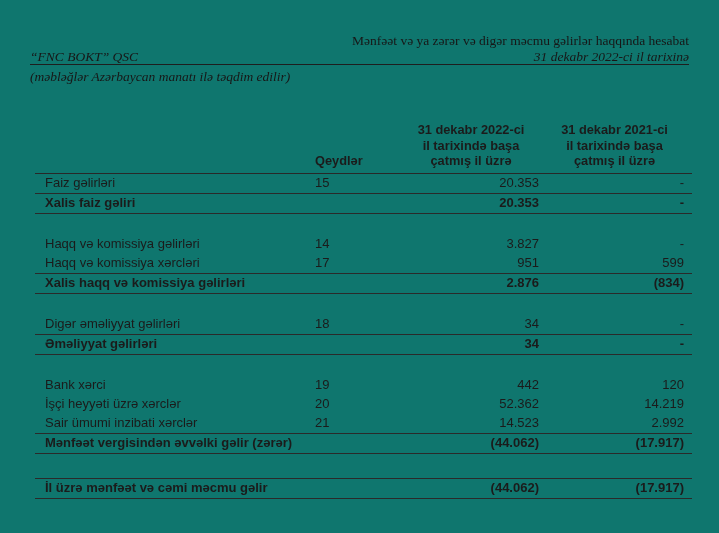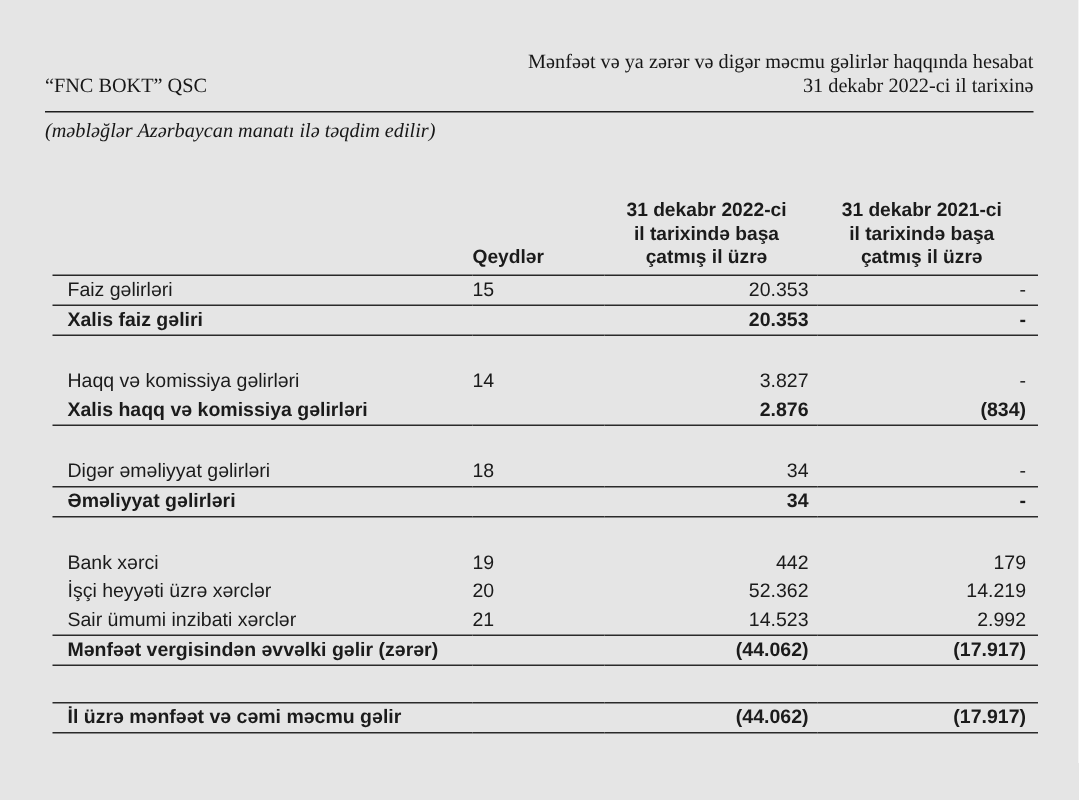--- a/index.html
+++ b/index.html
@@ -4,21 +4,21 @@
 <style>
   html, body {
     margin: 0;
     padding: 0;
     background: #ffffff;
   }
   .page {
     position: relative;
     width: 719px;
     height: 533px;
-    background: #e5e5e5;
+    background: #0f766e;
     box-sizing: border-box;
     overflow: hidden;
     color: #1c1c1c;
     font-family: "Liberation Sans", sans-serif;
   }
   
   .doc-header {
     padding: 33px 30px 0 30px;
     font-family: "Liberation Serif", serif;
     font-size: 13.5px;
@@ -26,23 +26,24 @@
   }
   .report-title {
     text-align: right;
     line-height: 15px;
   }
   .header-row {
     display: flex;
     justify-content: space-between;
     align-items: baseline;
     border-bottom: 1.7px solid #1e1e1e;
-    padding-bottom: 10px;
+    padding-bottom: 0;
     margin-top: 1px;
     line-height: 15px;
+    font-style: italic;
   }
   .currency-note {
     font-style: italic;
     margin-top: 4px;
     line-height: 15px;
   }
   
   .fin-table {
     margin: 38px 27px 0 35px;
     width: 657px;
@@ -134,20 +135,26 @@
     <td colspan="4"></td>
   </tr>
 
   <tr>
     <td class="c-label">Haqq və komissiya gəlirləri</td>
     <td class="c-note">14</td>
     <td class="c-num c-2022">3.827</td>
     <td class="c-num c-2021">-</td>
   </tr>
 
+  <tr class="bb">
+    <td class="c-label">Haqq və komissiya xərcləri</td>
+    <td class="c-note">17</td>
+    <td class="c-num c-2022">951</td>
+    <td class="c-num c-2021">599</td>
+  </tr>
 
   <tr class="bold bb">
     <td class="c-label">Xalis haqq və komissiya gəlirləri</td>
     <td class="c-note"></td>
     <td class="c-num c-2022">2.876</td>
     <td class="c-num c-2021">(834)</td>
   </tr>
 
   <tr class="spacer">
     <td colspan="4"></td>
@@ -168,21 +175,21 @@
   </tr>
 
   <tr class="spacer">
     <td colspan="4"></td>
   </tr>
 
   <tr>
     <td class="c-label">Bank xərci</td>
     <td class="c-note">19</td>
     <td class="c-num c-2022">442</td>
-    <td class="c-num c-2021">179</td>
+    <td class="c-num c-2021">120</td>
   </tr>
 
   <tr>
     <td class="c-label">İşçi heyyəti üzrə xərclər</td>
     <td class="c-note">20</td>
     <td class="c-num c-2022">52.362</td>
     <td class="c-num c-2021">14.219</td>
   </tr>
 
   <tr class="bb">

